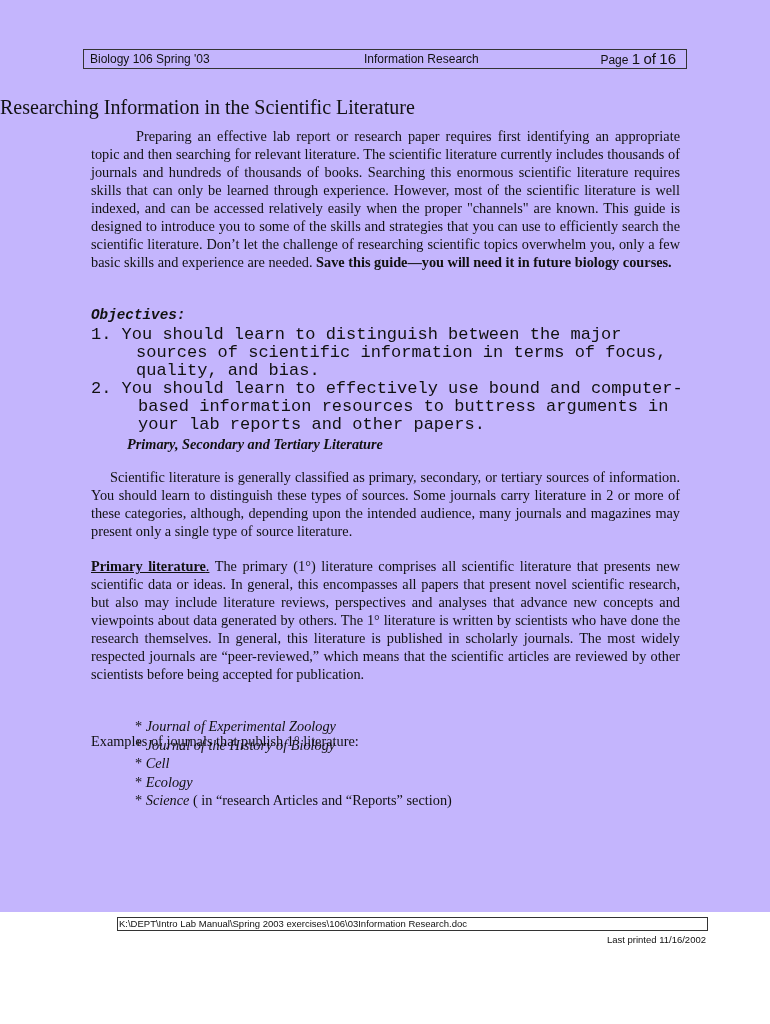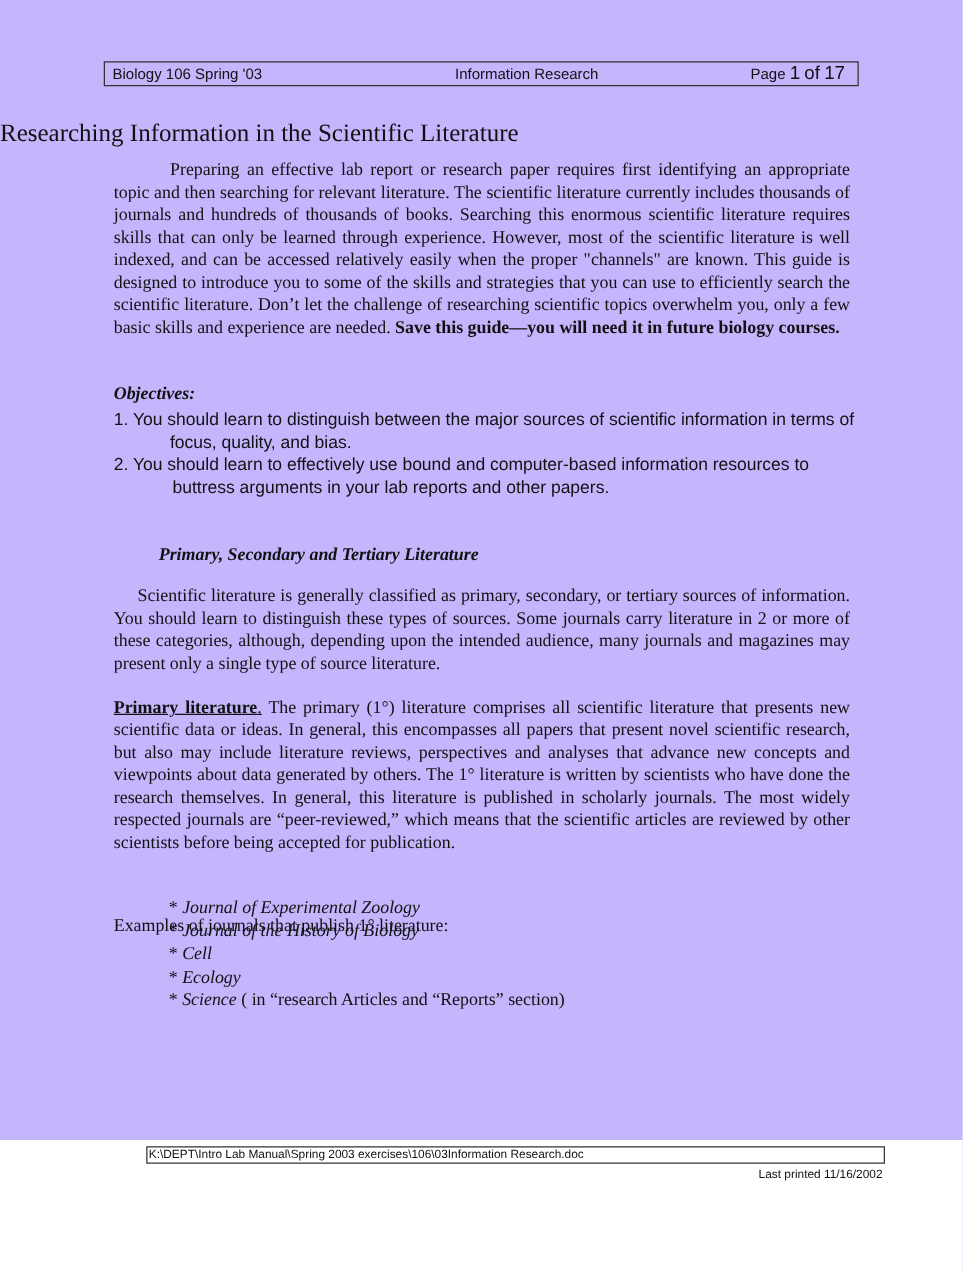--- a/index.html
+++ b/index.html
@@ -27,22 +27,22 @@
     text-align: justify; color: #111;
   }
   .indent-first { text-indent: 45px; }
   .indent-small { text-indent: 19px; }
   .bold { font-weight: bold; }
   .ital { font-style: italic; }
   .bi { font-weight: bold; font-style: italic; }
   .u { text-decoration: underline; }
 
   .p-intro { top: 127px; }
-  .objectives-head { position: absolute; left: 91px; top: 307px; font-family: Liberation Serif, serif; font-size: 14.3px; }
-  .obj-list { position: absolute; left: 91px; top: 326px; width: 600px; font-family: Liberation Sans, sans-serif; font-size: 14px; line-height: 18px; }
+  .objectives-head { position: absolute; left: 91px; top: 307px; font-family: Liberation Mono, monospace; font-size: 14.3px; }
+  .obj-list { position: absolute; left: 91px; top: 326px; width: 600px; font-family: Liberation Mono, monospace; font-size: 17px; line-height: 18px; }
   .obj-item { padding-left: 45px; text-indent: -45px; }
   .obj-item.second { padding-left: 47px; text-indent: -47px; }
 
   .section-head { position: absolute; left: 91px; top: 436px; font-family: "Liberation Serif", serif; font-size: 14.3px; margin-left: 36px; }
   .p-scientific { top: 468px; }
   .p-primary { top: 557px; }
   .examples-head { position: absolute; left: 91px; top: 733px; font-family: "Liberation Serif", serif; font-size: 14.3px; }
   .examples-list { position: absolute; left: 135px; top: 717px; font-family: "Liberation Serif", serif; font-size: 14.3px; line-height: 18.5px; }
 
   .footer-box {
@@ -58,21 +58,21 @@
 
 <div class="page">
 
   <div class="header-box">
     <span class="h-left">Biology 106 Spring '03</span>
     <span class="h-center">Information Research</span>
     <span class="h-right">
       <span>Page</span>
       <span class="big">1</span>
       <span class="big">of</span>
-      <span class="big">17</span>
+      <span class="big">16</span>
     </span>
   </div>
 
   <div class="title">Researching Information in the Scientific Literature</div>
 
   <div class="body-text p-intro indent-first"><span>Preparing an effective lab report or research paper requires first identifying an appropriate topic and then searching for relevant literature.  The scientific literature currently includes thousands of journals and hundreds of thousands of books.  Searching this enormous scientific literature requires skills that can only be learned through experience.  However, most of the scientific literature is well indexed, and can be accessed relatively easily when the proper "channels" are known.  This guide is designed to introduce you to some of the skills and strategies that you can use to efficiently search the scientific literature.  Don’t let the challenge of researching scientific topics overwhelm you, only a few basic skills and experience are needed.  </span><span class="bold">Save this guide—you will need it in future biology courses.</span></div>
 
   <div class="objectives-head bi">Objectives:</div>
 
   <div class="obj-list">

